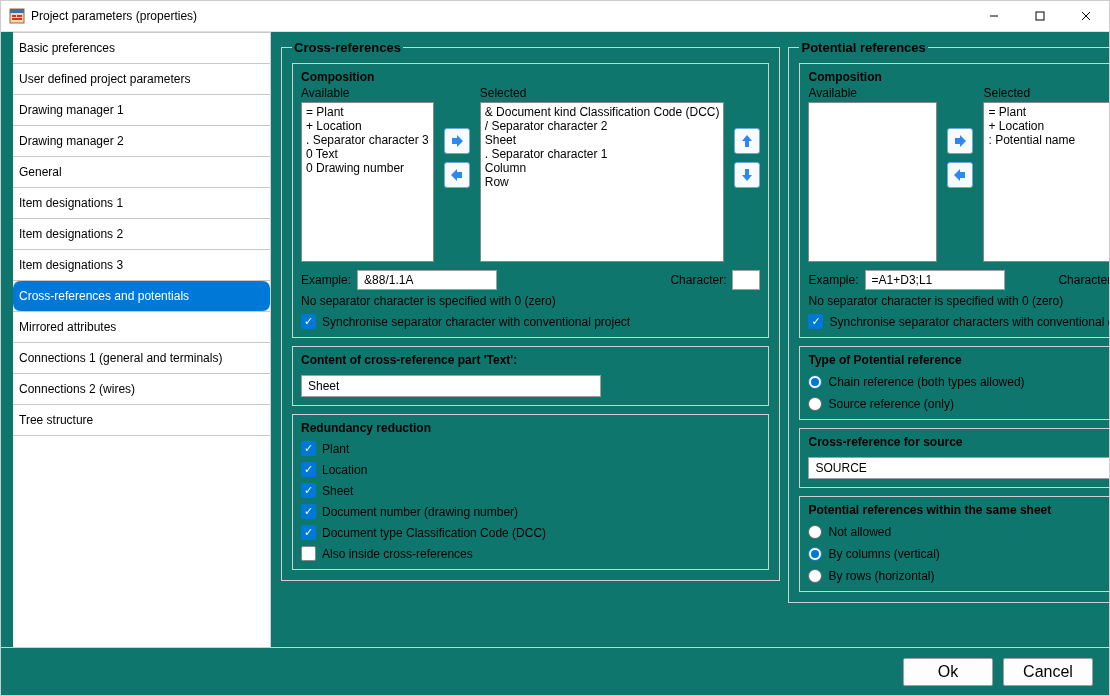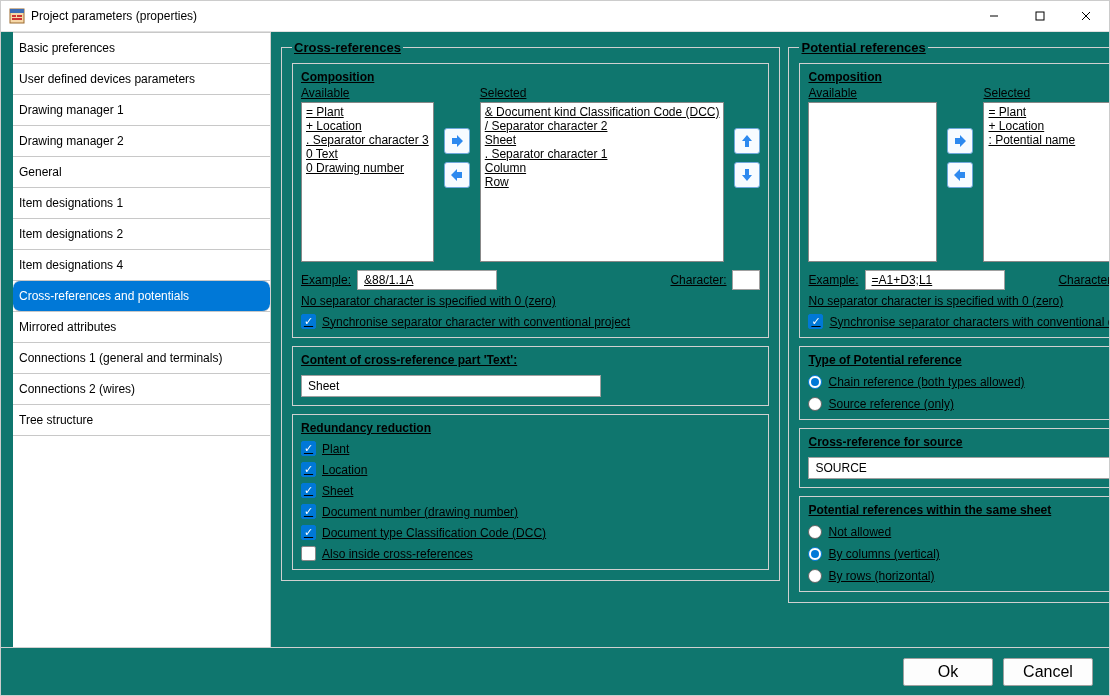--- a/index.html
+++ b/index.html
@@ -10,21 +10,21 @@
 .titlebar-title { flex: 1; font-size: 12px; }
 .win-controls { display: flex; height: 100%; }
 .win-btn { width: 46px; display: flex; align-items: center; justify-content: center; font-size: 10px; }
 
 .content { flex: 1; display: flex; border-top: 1px solid #e0e0e0; padding-left: 12px; }
 .sidebar { width: 258px; border-right: 1px solid #d0d0d0; padding-top: 1px; background: #fff; }
 .side-item { padding: 6px 8px 6px 6px; border-top: 1px solid #c8c8c8; border-bottom: 1px solid #c8c8c8; margin-top: -1px; cursor: default; font-size: 12px; line-height: 18px; }
 .side-item.selected { background: #0078d7; color: #fff; position: relative; z-index: 2; border-radius: 8px; }
 
 .main { flex: 1; display: flex; gap: 8px; padding: 8px 10px 4px 10px; overflow: hidden; }
-.col { flex: 1; display: flex; flex-direction: column; gap: 6px; text-decoration: underline; }
+.col { flex: 1; display: flex; flex-direction: column; gap: 6px; }
 fieldset { border: 1px solid #d0d0d0; padding: 6px 10px 10px 10px; }
 legend { font-weight: bold; font-size: 13px; padding: 0 2px; }
 .subgroup { border: 1px solid #d0d0d0; padding: 6px 8px 8px 8px; margin-top: 2px; }
 .subgroup>.sublegend { font-weight: bold; font-size: 12px; margin-bottom: 2px; display: block; }
 
 .dual-list { display: flex; align-items: flex-start; gap: 10px; }
 .list-col { flex: 1; }
 .list-col label { font-size: 12px; }
 .listbox { border: 1px solid #888; width: 100%; height: 160px; padding: 2px 4px; font-size: 12px; line-height: 14px; overflow: hidden; white-space: pre; margin-top: 2px; background: #fff; }
 .arrow-col { display: flex; flex-direction: column; gap: 8px; margin-top: 42px; }
@@ -82,27 +82,27 @@
             <line x1="1" y1="1" x2="9" y2="9" stroke="#000" stroke-width="1"></line>
             <line x1="9" y1="1" x2="1" y2="9" stroke="#000" stroke-width="1"></line>
           </svg>
         </div>
     </div>
   </div>
 
   <div class="content">
     <div class="sidebar" id="sidebar">
         <div class="side-item">Basic preferences</div>
-        <div class="side-item">User defined devices parameters</div>
+        <div class="side-item">User defined project parameters</div>
         <div class="side-item">Drawing manager 1</div>
         <div class="side-item">Drawing manager 2</div>
         <div class="side-item">General</div>
         <div class="side-item">Item designations 1</div>
         <div class="side-item">Item designations 2</div>
-        <div class="side-item">Item designations 4</div>
+        <div class="side-item">Item designations 3</div>
         <div class="side-item selected">Cross-references and potentials</div>
         <div class="side-item">Mirrored attributes</div>
         <div class="side-item">Connections 1 (general and terminals)</div>
         <div class="side-item">Connections 2 (wires)</div>
         <div class="side-item">Tree structure</div>
       </div>
 
     <div class="main">
 
       <div class="col">

